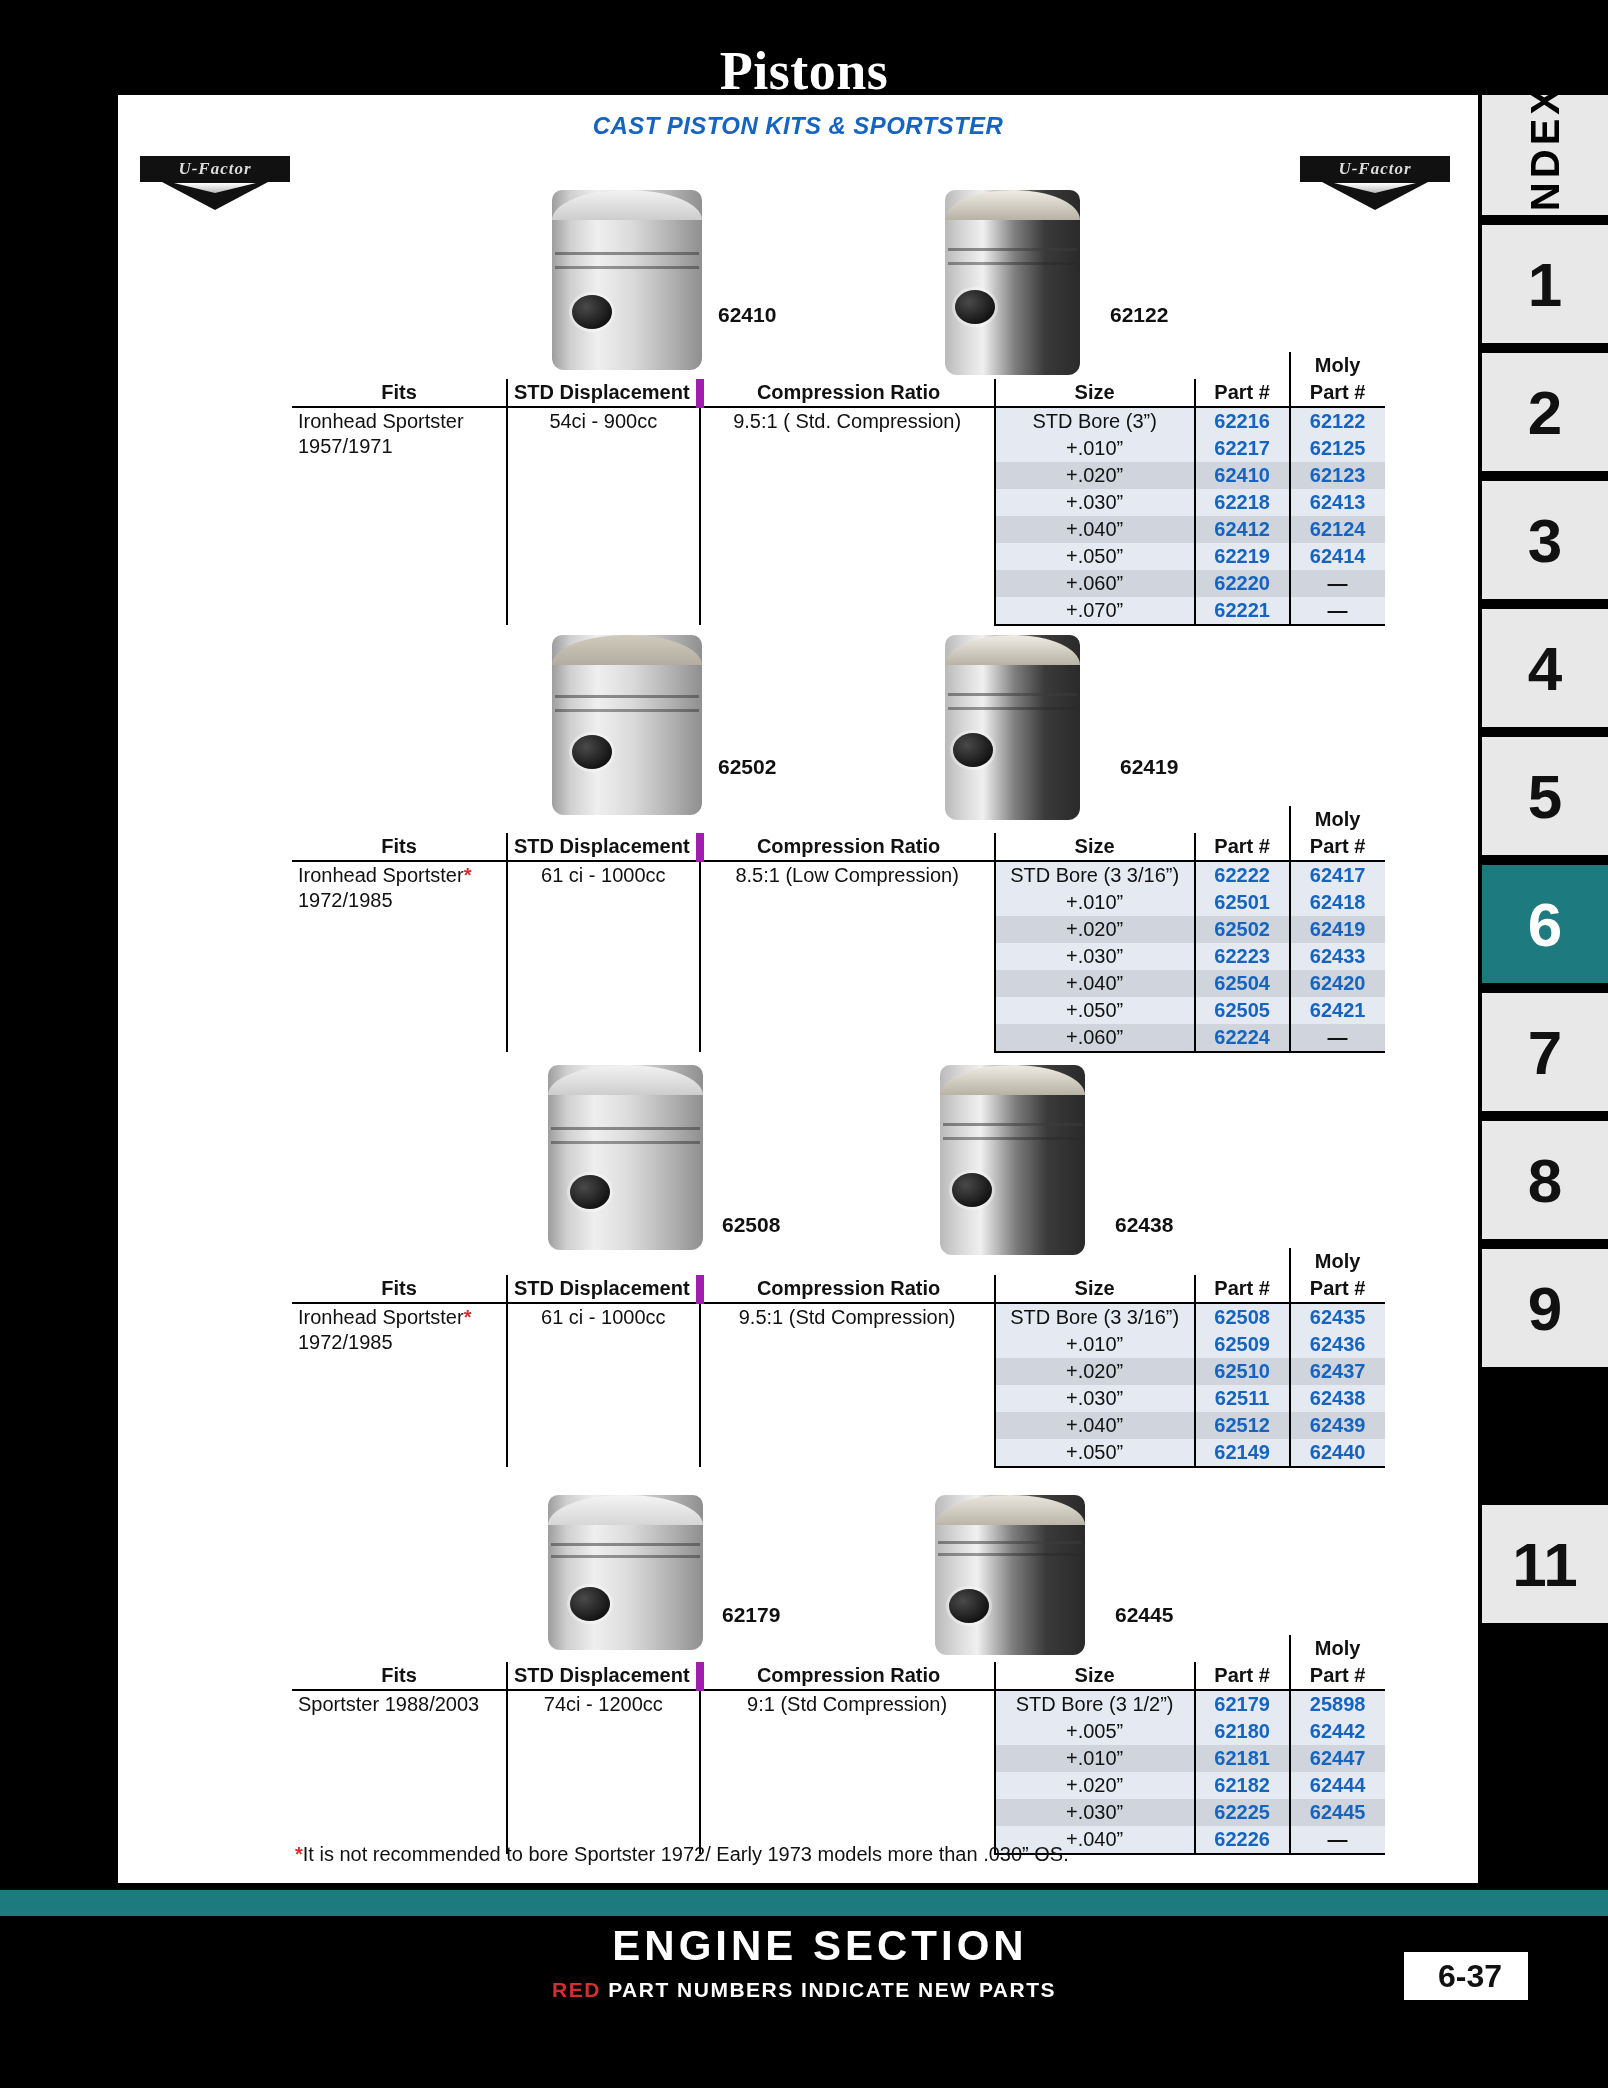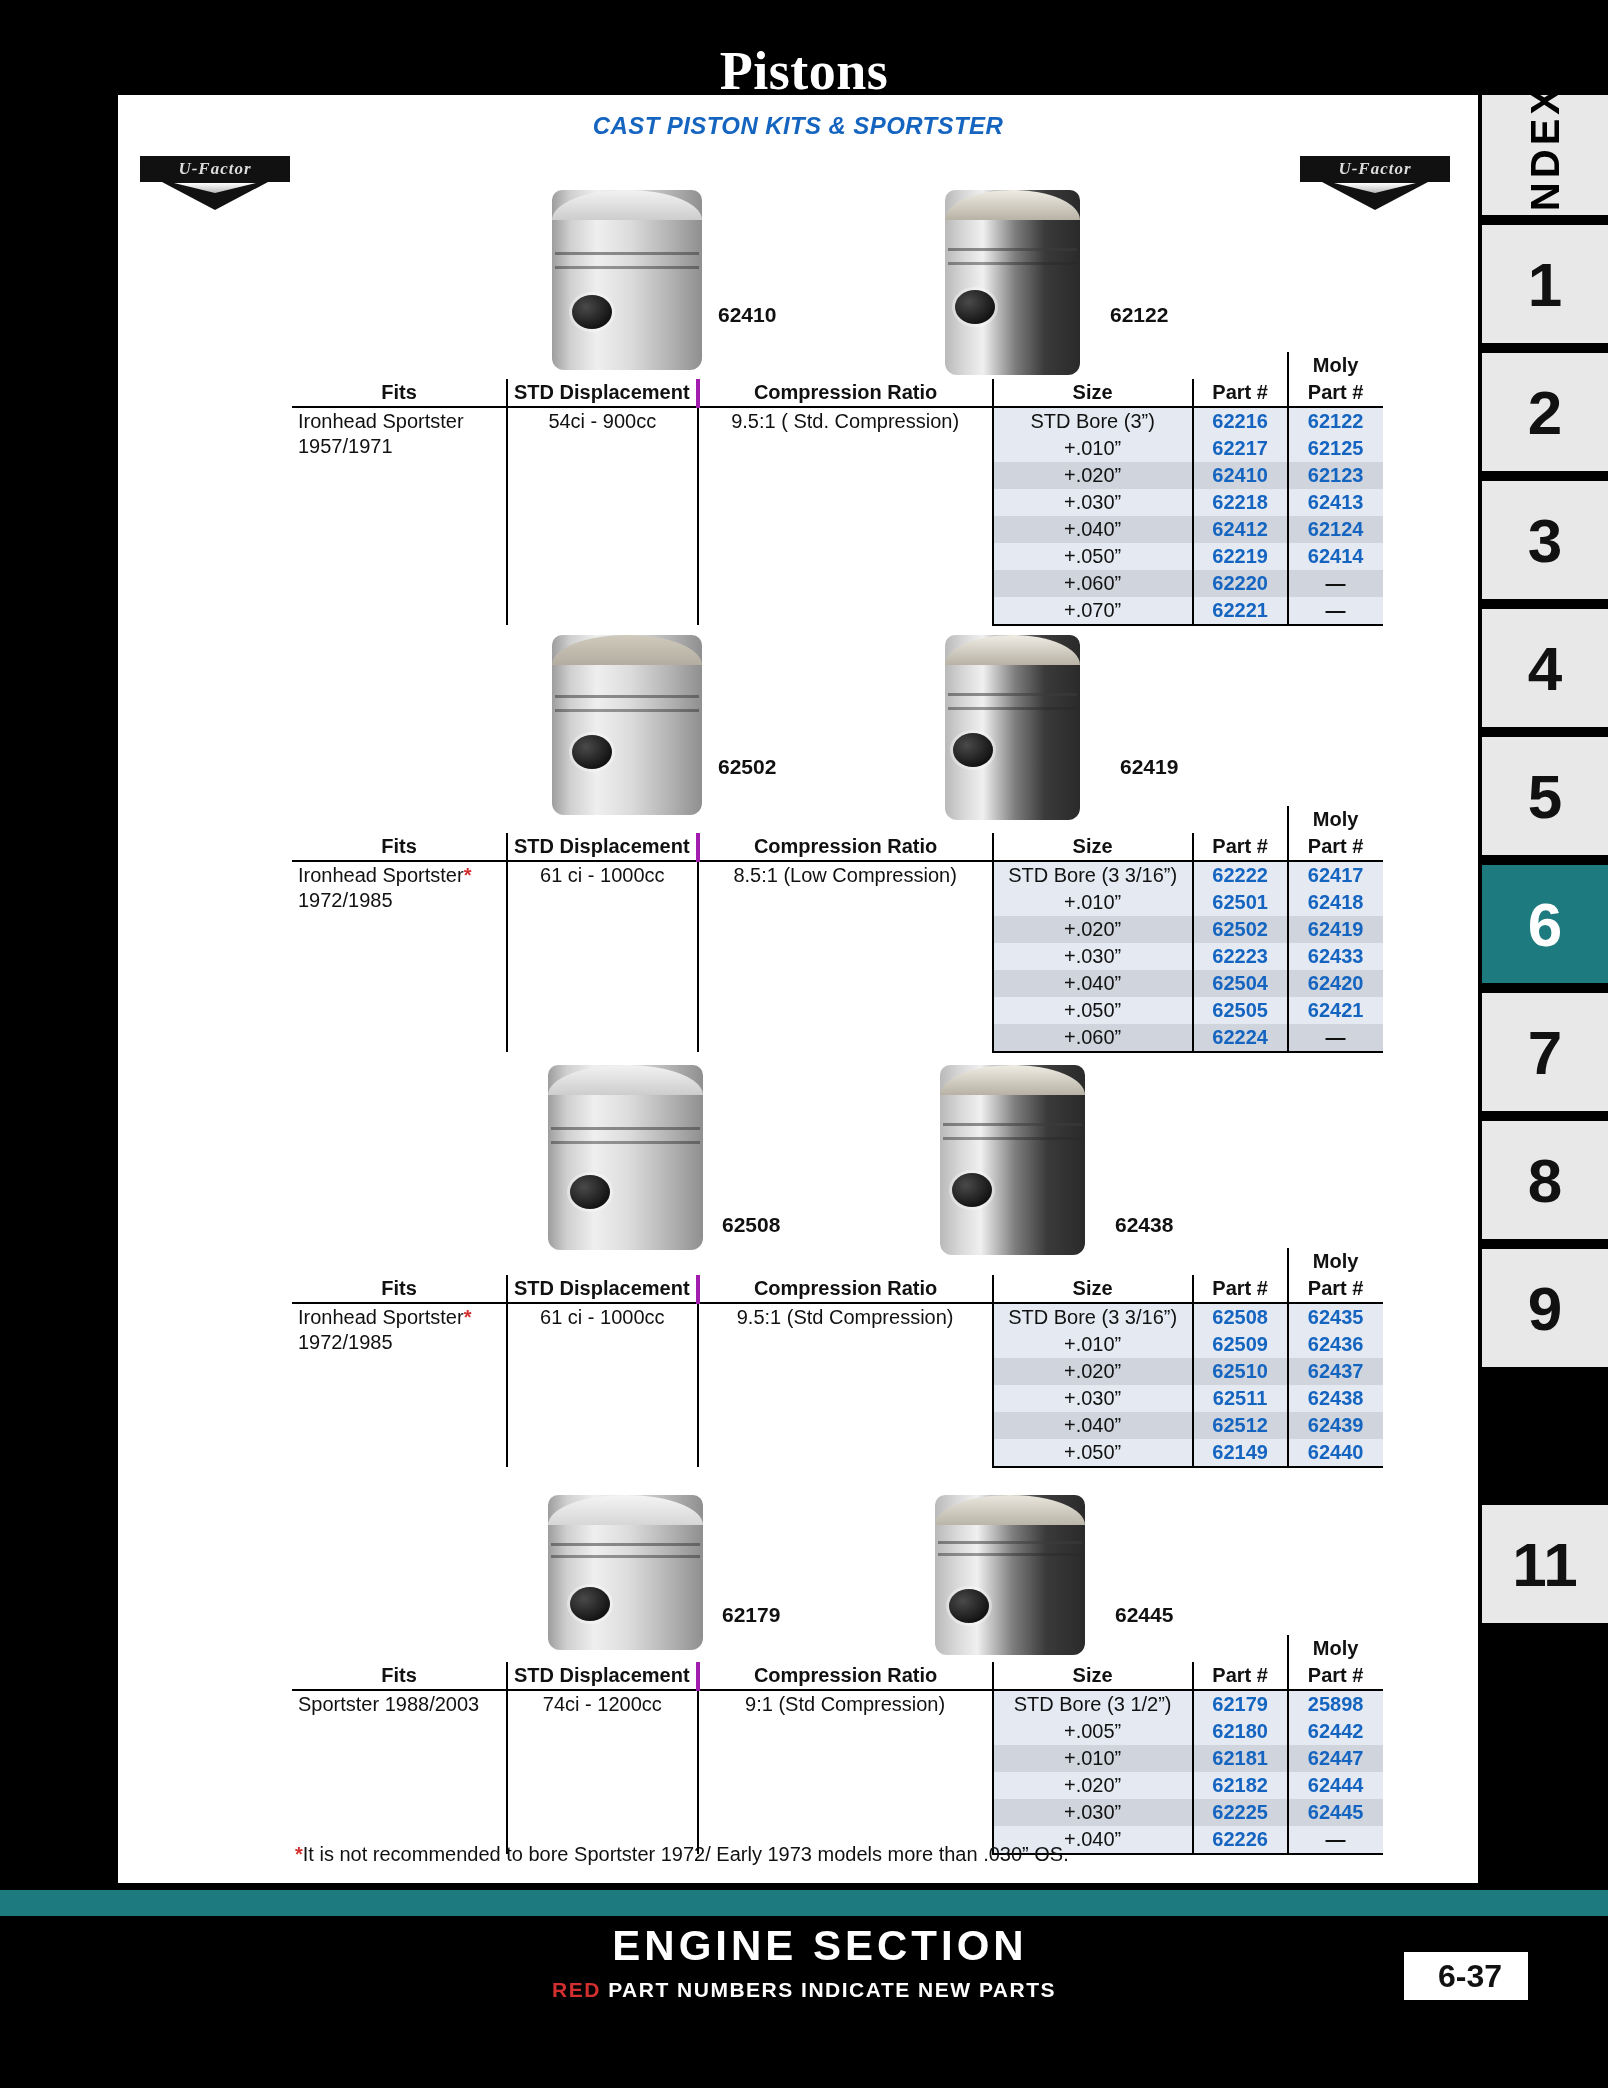--- a/index.html
+++ b/index.html
@@ -132,21 +132,21 @@
   }
   table.spec th {
     font-weight:bold;
     border-bottom:2px solid #000;
     text-align:center;
     white-space:nowrap;
   }
   th.moly-head { line-height:1.05; }
   .col-fits   { width:215px; text-align:left; }
   .col-disp   { width:175px; text-align:center; border-left:2px solid #000; }
-  .col-ratio  { width:295px; text-align:center; border-left:4px solid #a21caf; }
+  .col-ratio  { width:295px; text-align:center; border-left:8px solid #a21caf; }
   .col-size   { width:200px; text-align:center; border-left:2px solid #000; }
   .col-part   { width:95px;  text-align:center; border-left:2px solid #000; }
   .col-moly   { width:95px;  text-align:center; border-left:2px solid #000; }
   td.fits { text-align:left; }
   td.disp, td.ratio { text-align:center; }
   td.size { text-align:center; background:#e4e9f2; }
   td.part, td.moly {
     text-align:center; font-weight:bold; color:#1565c0; background:#e4e9f2;
   }
   tr.alt td.size { background:#cfd4dd; }

